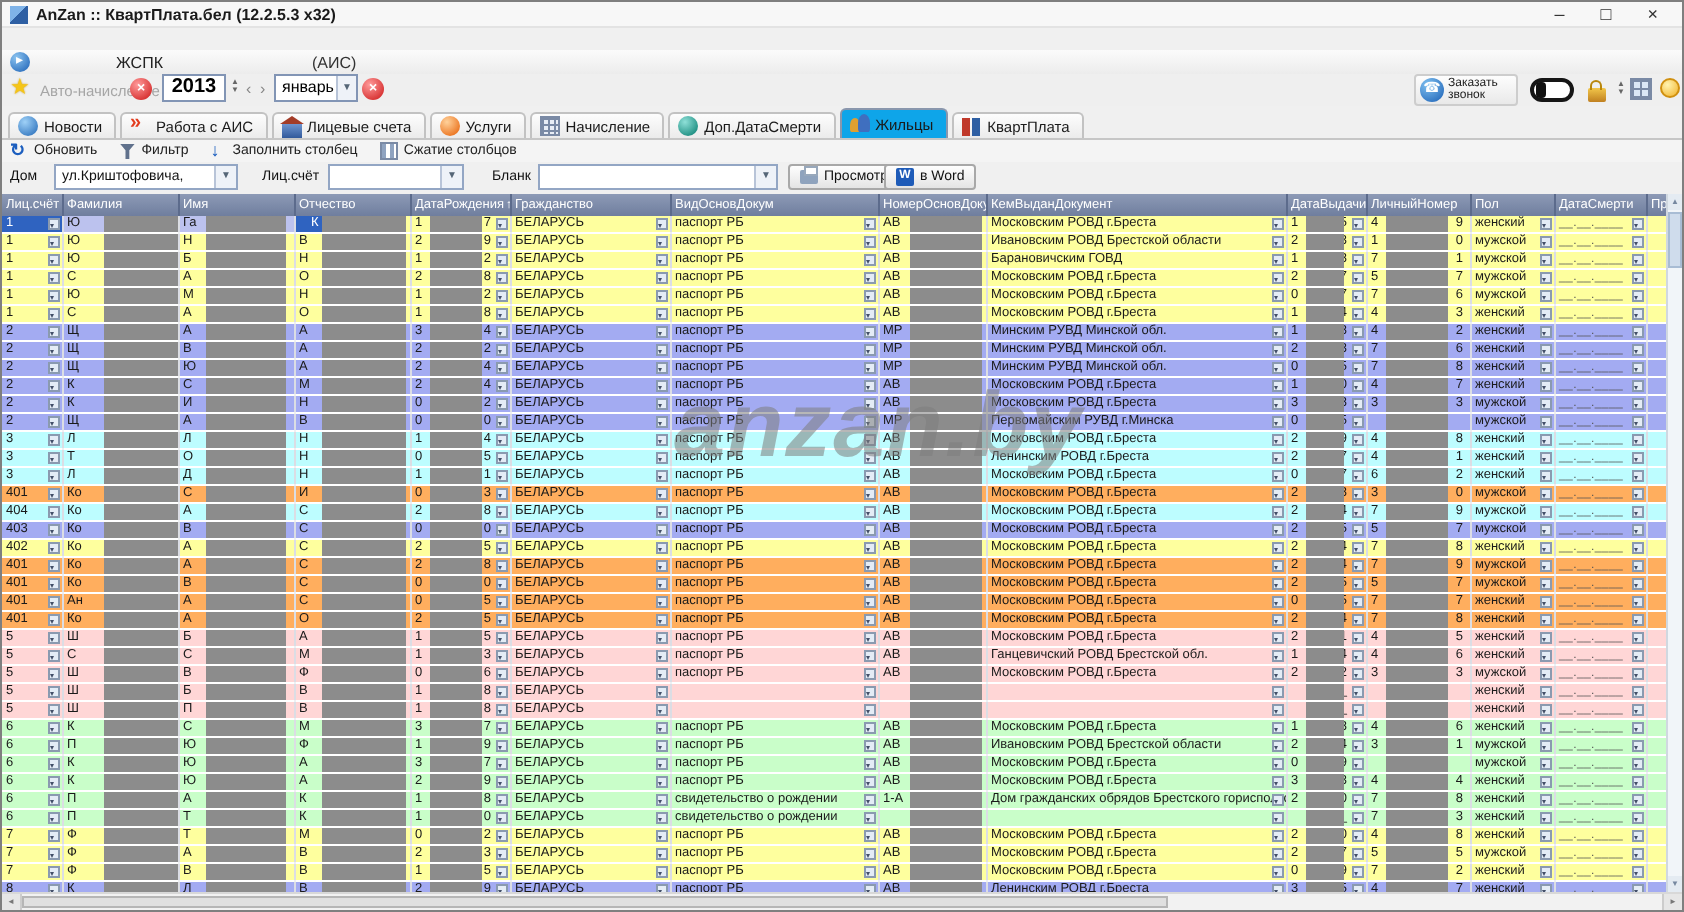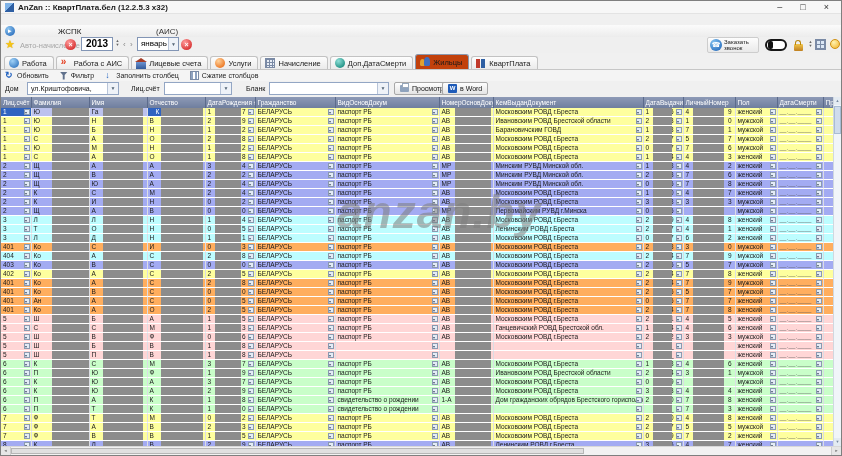--- a/index.html
+++ b/index.html
@@ -44,21 +44,21 @@
   .toggle-icon{left:764px;top:2px;width:22px;height:12px;border:2px solid #161616;border-radius:7px;background:#fff;box-sizing:border-box;}
   .toggle-icon::before{content:"";position:absolute;left:1px;top:0px;width:5px;height:8px;background:#111;border-radius:2px;}
   .lock-icon{left:793px;top:7px;width:9px;height:7px;background:linear-gradient(#f2c64a,#c08020);border-radius:1px;}
   .lock-icon::before{content:"";position:absolute;left:1px;top:-4px;width:6px;height:5px;border:1.5px solid #b8860b;border-bottom:none;border-radius:3px 3px 0 0;box-sizing:border-box;}
   .spin-right{left:806px;top:3px;}
   .calc-icon{left:814px;top:2px;width:11px;height:11px;border:1px solid #7a8aa5;box-sizing:border-box;background-color:#dbe7f5;background-image:linear-gradient(#7a8aa5 1px,transparent 1px),linear-gradient(90deg,#7a8aa5 1px,transparent 1px);background-size:4px 4px;}
   .bulb-icon{left:829px;top:2px;width:10px;height:10px;border-radius:50%;background:radial-gradient(circle at 35% 30%,#fff3b0,#f2b32a);border:1px solid #d09010;box-sizing:border-box;}
   
   .tabbar{position:absolute;top:52px;left:0;right:0;height:17px;background:#f0f0f0;border-bottom:1px solid #c6c6c6;display:flex;align-items:flex-end;padding-left:3px;gap:2px;box-sizing:border-box;}
   .tab{display:flex;align-items:center;gap:3px;font-size:7.5px;color:#1a1a1a;padding:0 6px 0 4px;background:linear-gradient(#fdfdfd,#ebebeb);border:1px solid #c2c2c2;border-bottom:none;border-radius:3px 3px 0 0;height:13px;box-sizing:border-box;white-space:nowrap;}
-  .tab.active{background:#c2410c;border-color:#8a97ad;height:15px;}
+  .tab.active{background:#0ea5e9;border-color:#8a97ad;height:15px;}
   .tabicon{width:10px;height:10px;display:inline-block;position:relative;flex:none;}
   .news-icon{border-radius:50%;background:radial-gradient(circle at 35% 30%,#9fd1f7,#1f66b5);}
   .ais-icon::before{content:"»";color:#e33d1f;font-weight:bold;font-size:10px;line-height:10px;position:absolute;left:0;top:-1px;}
   .accounts-icon{background:linear-gradient(#6d94d0,#31599b);top:2px;height:7px;}
   .accounts-icon::before{content:"";position:absolute;left:-1px;top:-4px;border-left:6px solid transparent;border-right:6px solid transparent;border-bottom:4px solid #a33c28;}
   .services-icon{border-radius:50%;background:radial-gradient(circle at 35% 30%,#ffd29b,#e65c00);}
   .accrual-icon{border:1px solid #7a8aa5;box-sizing:border-box;background-color:#e8edf5;background-image:linear-gradient(#7a8aa5 1px,transparent 1px),linear-gradient(90deg,#7a8aa5 1px,transparent 1px);background-size:3px 3px;}
   .info-icon{border-radius:50%;background:radial-gradient(circle at 35% 30%,#8fe0d8,#00796b);}
   .residents-icon::before{content:"";position:absolute;left:0px;top:2px;width:5px;height:7px;border-radius:50% 50% 20% 20%;background:#e0a030;}
   .residents-icon::after{content:"";position:absolute;right:0px;top:0px;width:6px;height:9px;border-radius:50% 50% 20% 20%;background:#3f6fbf;}
@@ -173,21 +173,21 @@
     <span class="toggle-icon"></span>
     <span class="lock-icon"></span>
     <span class="mini-spin spin-right">▲<br>▼</span>
     <span class="calc-icon"></span>
     <span class="bulb-icon"></span>
   </div>
 
   <div class="tabbar" id="tabbar">
       <div class="tab">
         <span class="tabicon news-icon"></span>
-        <span>Работа</span>
+        <span>Новости</span>
       </div>
       <div class="tab">
         <span class="tabicon ais-icon"></span>
         <span>Работа с АИС</span>
       </div>
       <div class="tab">
         <span class="tabicon accounts-icon"></span>
         <span>Лицевые счета</span>
       </div>
       <div class="tab">

